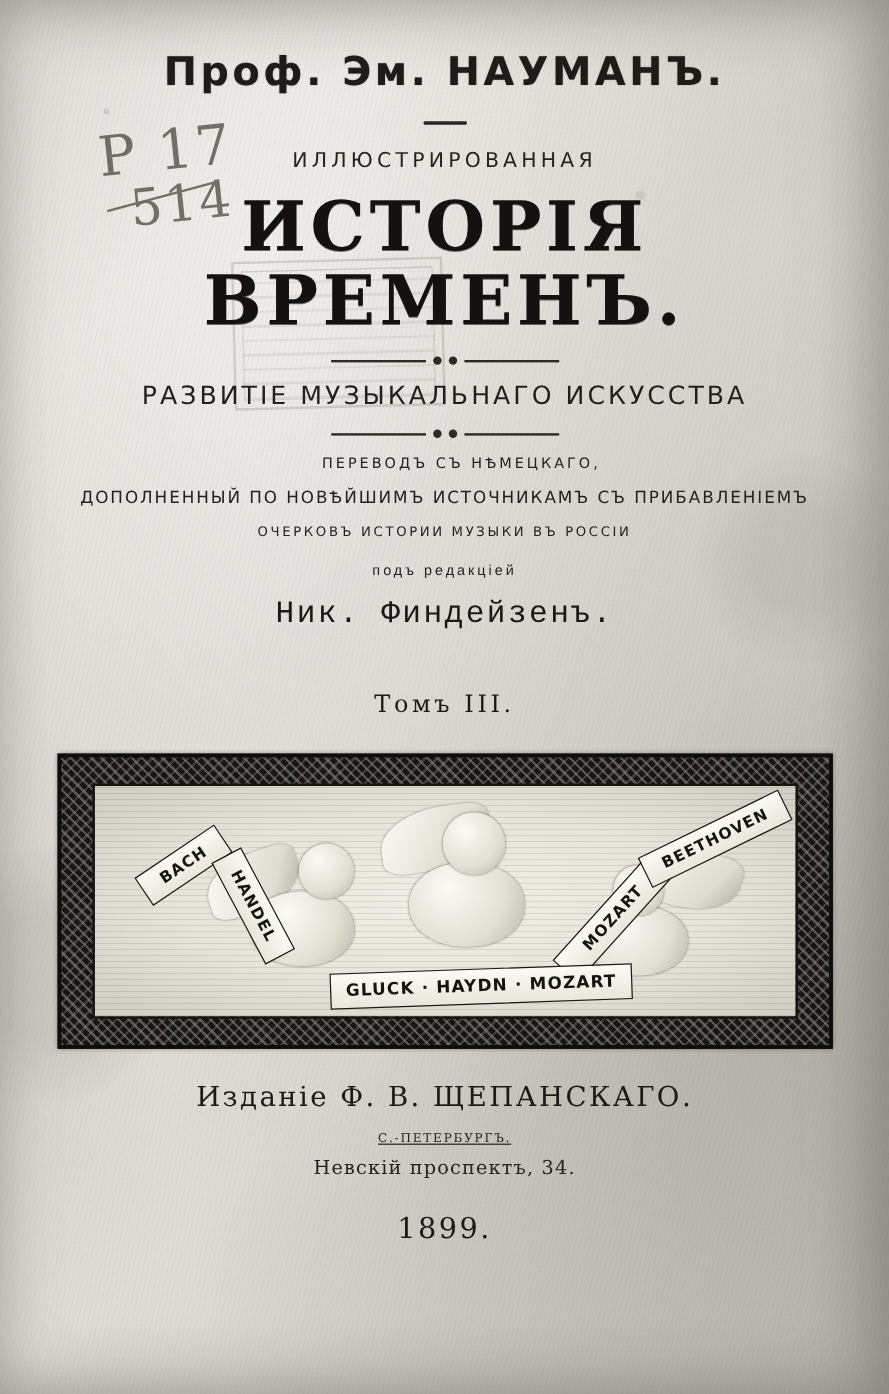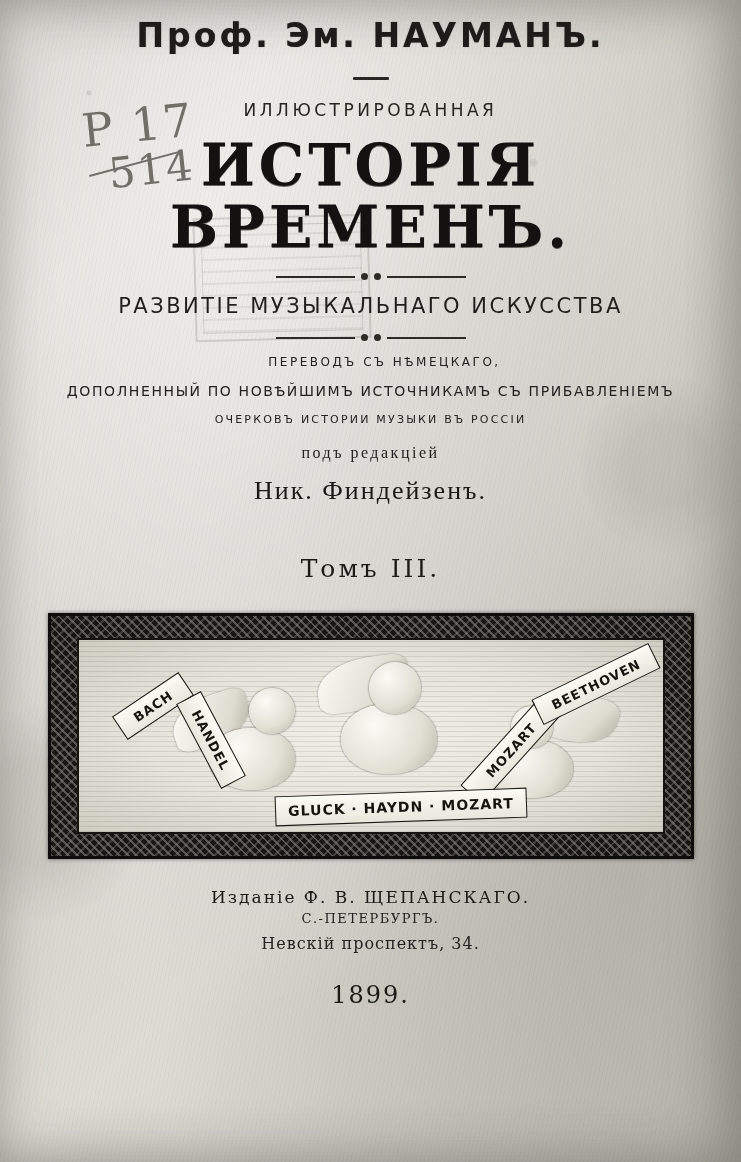--- a/index.html
+++ b/index.html
@@ -40,21 +40,21 @@
     pointer-events: none;
     box-shadow:
       inset 0 0 50px rgba(70,68,60,0.35),
       inset -25px 0 60px rgba(70,68,60,0.25),
       inset 18px 0 50px rgba(255,255,255,0.22);
   }
   .content {
     position: relative;
     z-index: 3;
     text-align: center;
-    padding-top: 16px;
+    padding-top: 40px;
   }
   .author {
     font-family: "DejaVu Sans", sans-serif;
     font-weight: bold;
     font-size: 33px;
     letter-spacing: 3px;
     color: #1d1c18;
     text-shadow: 0 0 1px rgba(40,38,32,0.5);
   }
   .rule-short {
@@ -137,36 +137,36 @@
     color: #242220;
   }
   .trans-mid {
     font-family: "DejaVu Sans", sans-serif;
     font-size: 11px;
     letter-spacing: 2.2px;
     margin-top: 14px;
     color: #242220;
   }
   .under-ed {
-    font-family: Liberation Serif, serif;
-    font-size: 16px;
+    font-family: Liberation Sans, sans-serif;
+    font-size: 12px;
     letter-spacing: 2.5px;
     margin-top: 18px;
     color: #242220;
   }
   .editor {
-    font-family: Liberation Serif, serif;
+    font-family: Liberation Mono, monospace;
     font-size: 26px;
     letter-spacing: 2px;
     margin-top: 14px;
     color: #1a1915;
   }
   .volume {
     font-family: "DejaVu Serif", serif;
-    font-size: 25px;
+    font-size: 20px;
     letter-spacing: 3px;
     margin-top: 48px;
     color: #1c1b17;
     text-align: center;
   }
   
   .vignette {
     position: relative;
     width: 640px;
     height: 240px;
@@ -251,31 +251,32 @@
     transform: rotate(-48deg);
     font-size: 13px;
   }
   .b-beethoven {
     left: 452px; top: 30px; width: 128px; height: 26px;
     transform: rotate(-26deg);
     font-size: 13px;
   }
   .publisher {
     font-family: "DejaVu Serif", serif;
-    font-size: 17px;
+    font-size: 23px;
     letter-spacing: 2px;
     margin-top: 28px;
     color: #1b1a16;
   }
   .city {
     font-family: "DejaVu Serif", serif;
-    font-size: 13px;
+    font-size: 10px;
     letter-spacing: 1.5px;
-    margin-top: 4px;
-    color: #242220;
+    margin-top: 16px;
+    color: #242220;
+    text-decoration: underline;
   }
   .address {
     font-family: "DejaVu Serif", serif;
     font-size: 16px;
     letter-spacing: 1px;
     margin-top: 8px;
     color: #242220;
     text-align: center;
   }
   .year {

